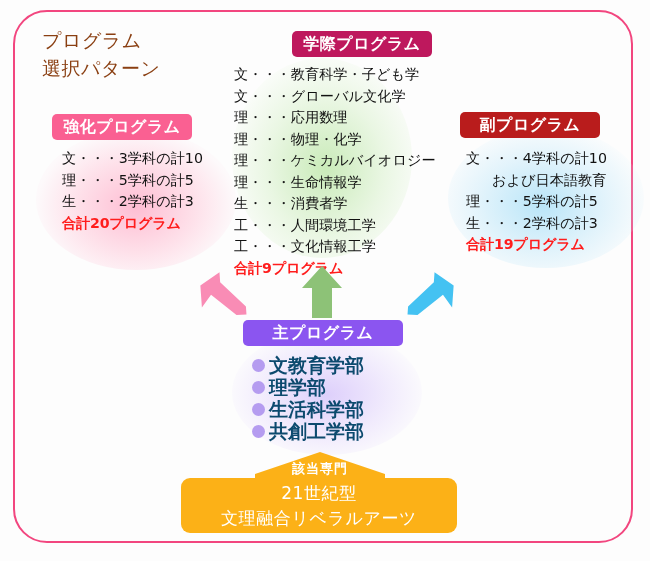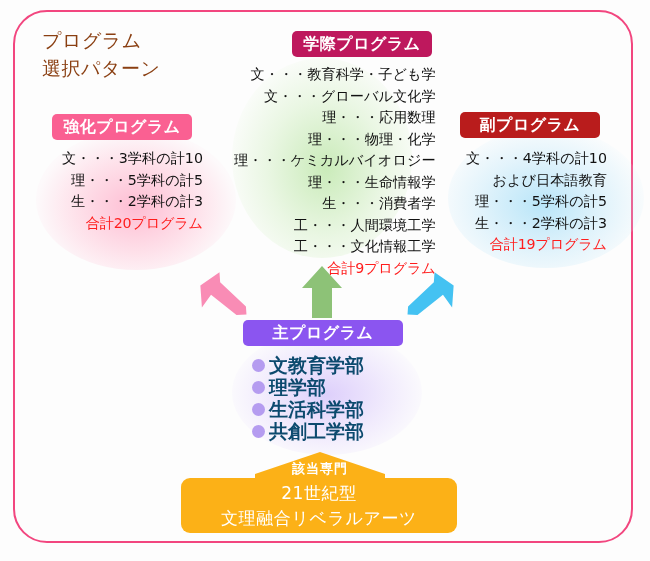--- a/index.html
+++ b/index.html
@@ -93,22 +93,22 @@
   .list {
     position: absolute;
     font-size: 14.2px;
     line-height: 21.5px;
     color: #111111;
     white-space: nowrap;
   }
   .list-left   { left: 62px;  top: 148px; }
   .list-center { left: 234px; top: 64px;  }
   .list-right  { left: 466px; top: 148px; }
-  .list .row { height: 21.5px; text-align: right; }
-  .list .total { color: #ff1d1d; font-weight: 400; letter-spacing: -0.2px; }
+  .list .row { height: 21.5px; }
+  .list .total { color: #ff1d1d; font-weight: 700; letter-spacing: -0.2px; }
   .list .indent { padding-left: 26px; }
 
   
   .bullets {
     position: absolute;
     left: 252px;
     top: 354px;
     font-size: 19px;
     line-height: 22px;
     color: #0c4a6e;

